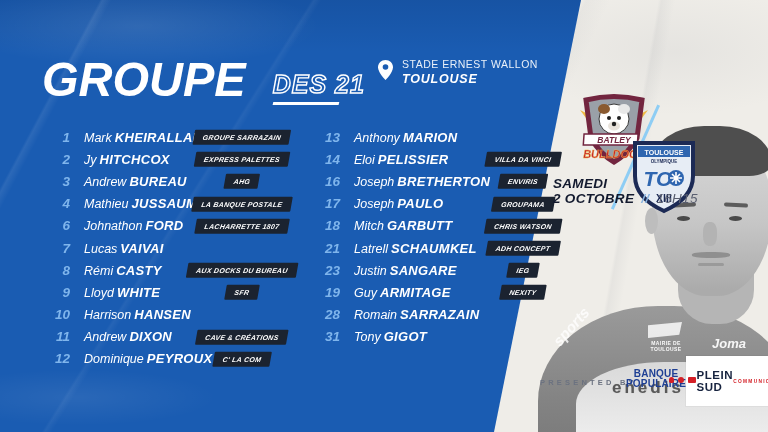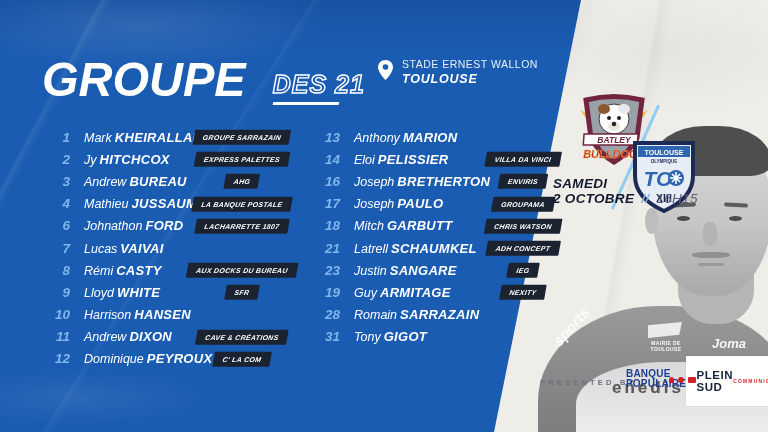--- a/index.html
+++ b/index.html
@@ -93,21 +93,21 @@
   .jersey-mairie{left:636px;top:340px;width:60px;text-align:center;font-size:5px;font-weight:bold;
     color:#fafafa;letter-spacing:.4px;line-height:6px;}
   .jersey-joma{left:712px;top:336px;font-size:13px;font-style:italic;font-weight:bold;color:#f6f6f6;}
   .jersey-enedis{left:612px;top:378px;font-size:17px;font-weight:bold;letter-spacing:3px;
     color:#c2410c;text-shadow:0 0 1px #b9b9b6;}
 
   
   .presented{position:absolute;left:540px;top:378px;z-index:4;font-size:7.5px;font-weight:bold;
     color:#6b7280;letter-spacing:3.2px;}
   .bp-logo{position:absolute;left:626px;top:368px;z-index:4;display:flex;align-items:center;}
-  .bp-text{text-align:left;font-size:10px;line-height:10px;font-weight:bold;color:#1e3f94;letter-spacing:.2px;}
+  .bp-text{text-align:center;font-size:10px;line-height:10px;font-weight:bold;color:#1e3f94;letter-spacing:.2px;}
   .bp-badge{width:22px;height:22px;margin-left:4px;border-radius:4px;
     background:linear-gradient(135deg,#3a78d4,#1e49a0);color:#fff;font-weight:bold;font-style:italic;
     font-size:11px;display:flex;align-items:center;justify-content:center;}
   .ps-card{position:absolute;left:686px;top:356px;width:89px;height:50px;background:#fff;z-index:4;
     display:flex;flex-direction:row;align-items:center;justify-content:center;
     box-shadow:0 0 0 1px rgba(0,0,0,.03);}
   .ps-icons{display:flex;gap:4px;margin-bottom:2px;align-items:flex-end;}
   .ps-ic{background:#d42027;}
   .ps-ic.person{width:5px;height:6px;border-radius:50% 50% 30% 30%;}
   .ps-ic.ball{width:6px;height:6px;border-radius:50%;}

